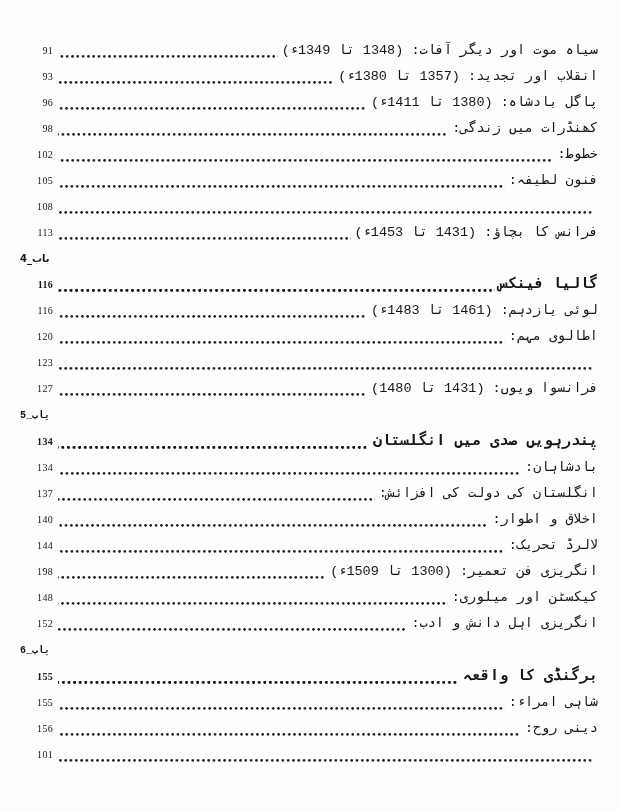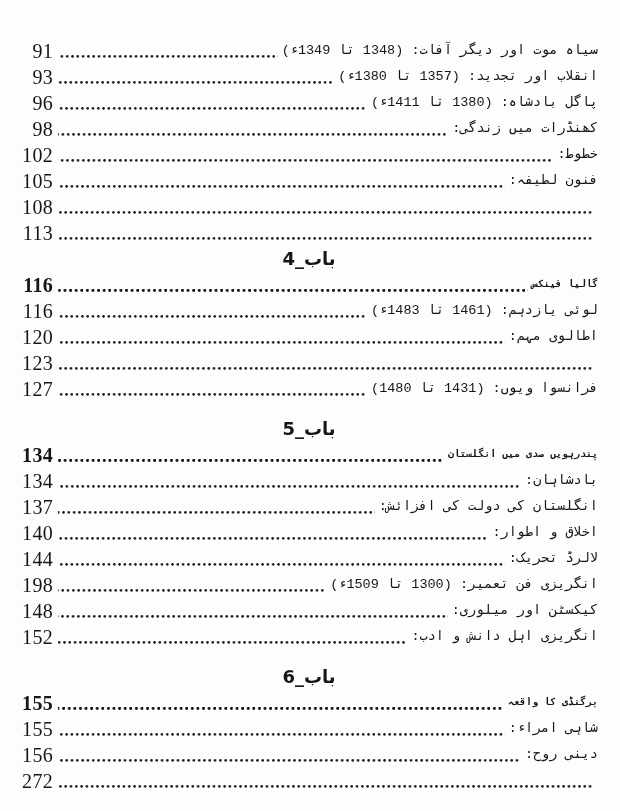--- a/index.html
+++ b/index.html
@@ -29,40 +29,40 @@
     margin:0 4px 0 5px;
     background-image:radial-gradient(circle at 1.4px 1.4px,#1d1d1d 1.02px,rgba(0,0,0,0) 1.55px);
     background-size:5.3px 3px;
     background-repeat:repeat-x;
     background-position:right bottom 6px;
   }
   .pg{
     direction:ltr;
     unicode-bidi:embed;
     font-family:"Liberation Serif","DejaVu Serif",serif;
-    font-size:20px;
+    font-size:10px;
     min-width:33px;
     text-align:right;
     letter-spacing:.3px;
   }
-  .chap .t{font-weight:bold;font-size:10px;}
+  .chap .t{font-weight:bold;font-size:15px;}
   .chap .pg{font-weight:bold;}
   .chap .dots{
     background-image:radial-gradient(circle at 1.5px 1.5px,#101010 1.25px,rgba(0,0,0,0) 1.7px);
     background-size:5.6px 3.2px;
   }
   .bab{
     height:26px;
     line-height:26px;
     font-weight:bold;
-    font-size:18px;
-    text-align:center;
+    font-size:10px;
+    text-align:left;
     white-space:nowrap;
   }
-  .gap{margin-top:14px;}
+  .gap{margin-top:1px;font-family:Liberation Mono, monospace;}
 </style>
 </head>
 <body>
 
 <div class="sheet">
 
   <div class="row">
     <span class="t">سیاہ موت اور دیگر آفات: (1348 تا 1349ء)</span>
     <span class="dots"></span>
     <span class="pg">91</span>
@@ -90,20 +90,21 @@
   <div class="row">
     <span class="t">فنون لطیفہ:</span>
     <span class="dots"></span>
     <span class="pg">105</span>
   </div>
   <div class="row">
     <span class="dots"></span>
     <span class="pg">108</span>
   </div>
   <div class="row">
+    <span class="t">فرانس کا بچاؤ: (1431 تا 1453ء)</span>
     <span class="dots"></span>
     <span class="pg">113</span>
   </div>
 
   <div class="bab">باب_4</div>
   <div class="row chap">
     <span class="t">گالیا فینکس</span>
     <span class="dots"></span>
     <span class="pg">116</span>
   </div>
@@ -180,16 +181,16 @@
     <span class="dots"></span>
     <span class="pg">155</span>
   </div>
   <div class="row">
     <span class="t">دینی روح:</span>
     <span class="dots"></span>
     <span class="pg">156</span>
   </div>
   <div class="row">
     <span class="dots"></span>
-    <span class="pg">272</span>
+    <span class="pg">101</span>
   </div>
 
 </div>
 
 </body></html>

